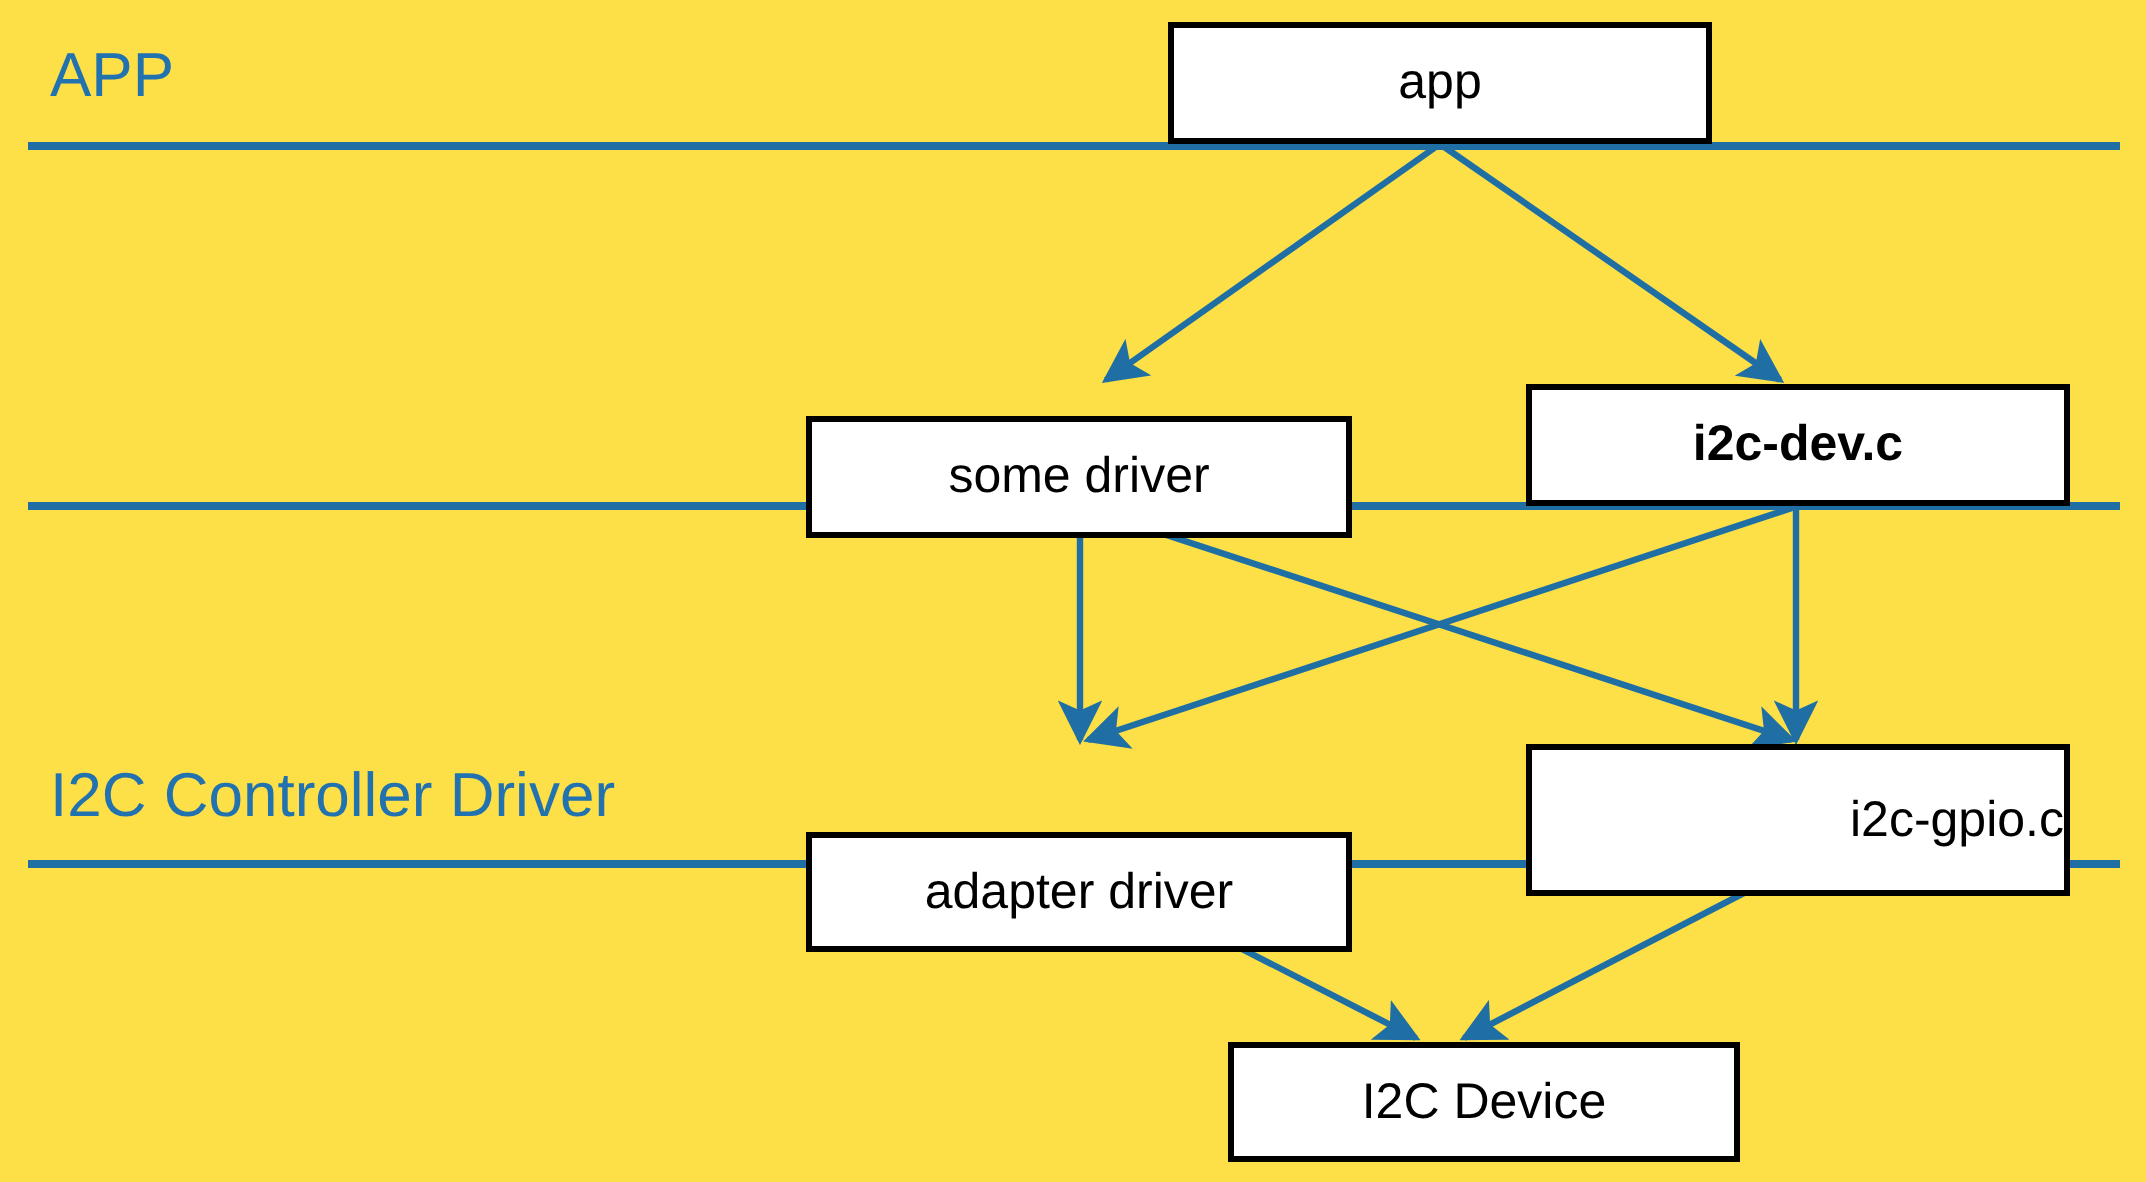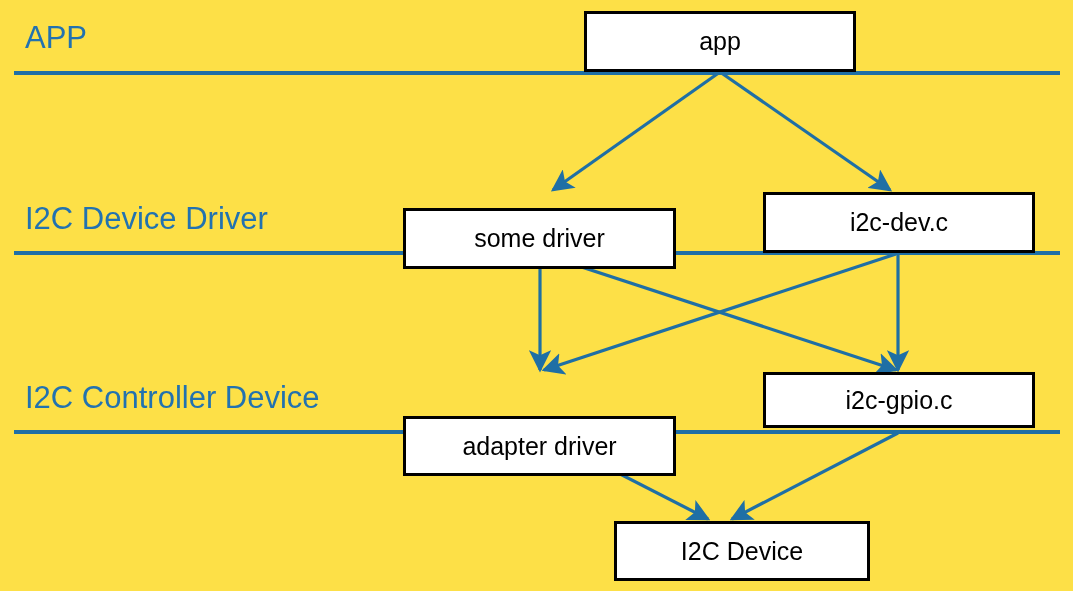--- a/index.html
+++ b/index.html
@@ -53,23 +53,23 @@
   .node-label {
     font-size: 25px;
     color: #000000;
     font-family: "Liberation Sans", sans-serif;
     white-space: nowrap;
     line-height: 1;
   }
   
   #node-app        { left: 584px; top: 11px;  width: 272px; height: 61px; }
   #node-some-driver{ left: 403px; top: 208px; width: 273px; height: 61px; }
-  #node-i2c-dev    { left: 763px; top: 192px; width: 272px; height: 61px; }
+  #node-i2c-dev    { left: 763px; top: 192px; width: 272px; height: 61px; font-weight: bold; }
   #node-adapter    { left: 403px; top: 372px; width: 273px; height: 60px; margin-top: 44px; }
-  #node-i2c-gpio   { left: 763px; top: 372px; width: 272px; height: 56px; }
+  #node-i2c-gpio   { left: 763px; top: 372px; width: 272px; height: 76px; justify-content: flex-end; }
   #node-i2c-device { left: 614px; top: 521px; width: 256px; height: 60px; }
 
   #rule-app        { top: 71px; }
   #rule-device     { top: 251px; }
   #rule-controller { top: 430px; }
 
   #label-app        { left: 25px;  top: 22px; }
   #label-device     { left: 25px;  top: 203px; }
   #label-controller { left: 25px;  top: 382px; }
 </style>
@@ -98,22 +98,21 @@
       <line x1="540" y1="433" x2="708" y2="519"></line>
       <line x1="898" y1="433" x2="732" y2="519"></line>
     </g>
   </svg>
 
   <div class="layer-rule" id="rule-app"></div>
   <div class="layer-rule" id="rule-device"></div>
   <div class="layer-rule" id="rule-controller"></div>
 
   <div class="layer-label" id="label-app">APP</div>
-  <div class="layer-label" id="label-device">I2C Device Driver</div>
-  <div class="layer-label" id="label-controller">I2C Controller Device</div>
+  <div class="layer-label" id="label-controller">I2C Controller Driver</div>
 
   <div class="node-box" id="node-app">
     <span class="node-label">app</span>
   </div>
 
   <div class="node-box" id="node-some-driver">
     <span class="node-label">some driver</span>
   </div>
 
   <div class="node-box" id="node-i2c-dev">

